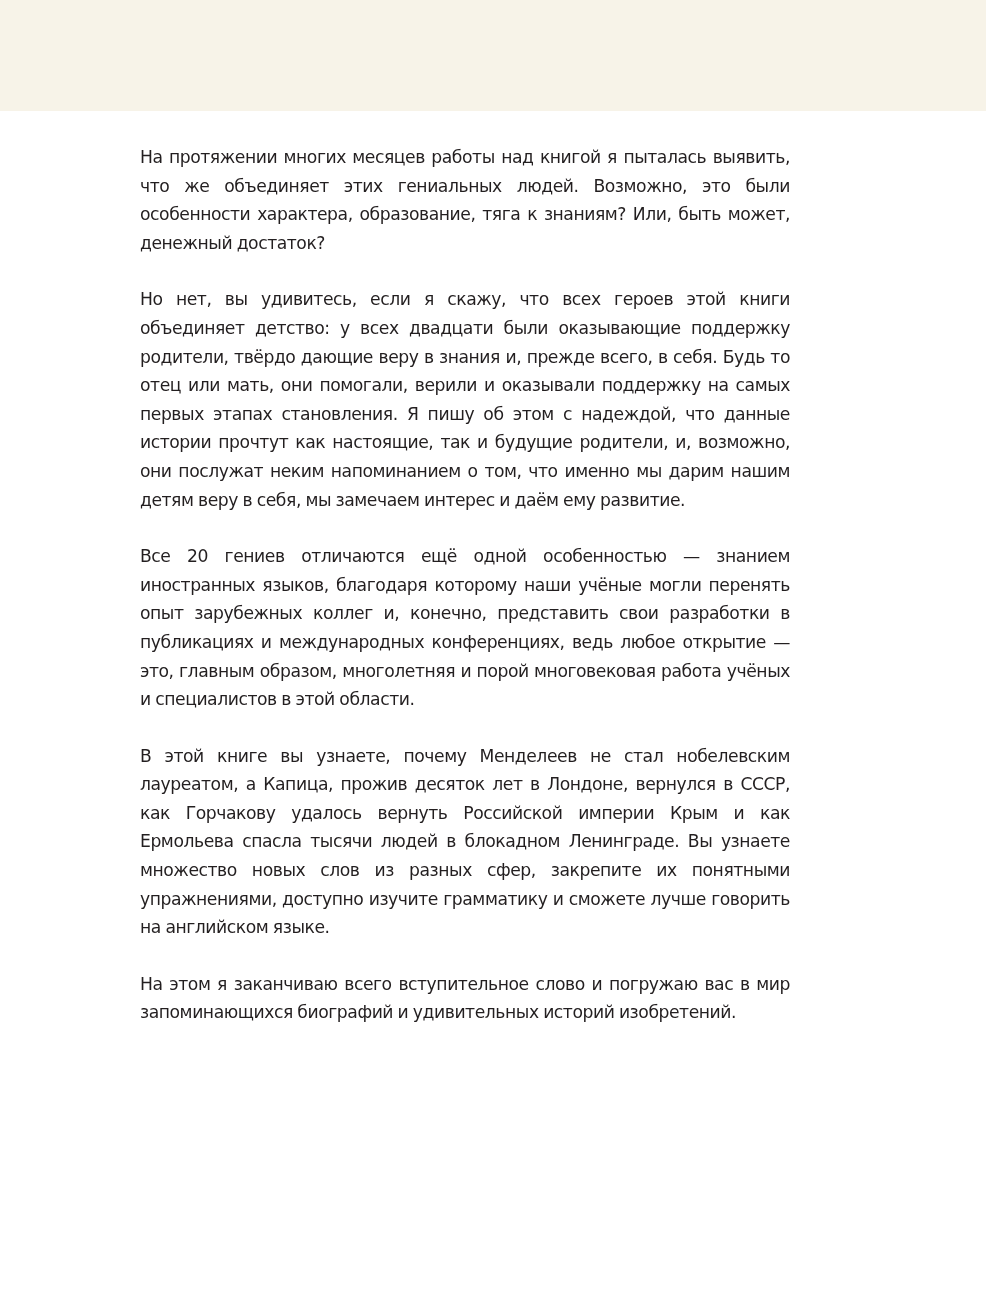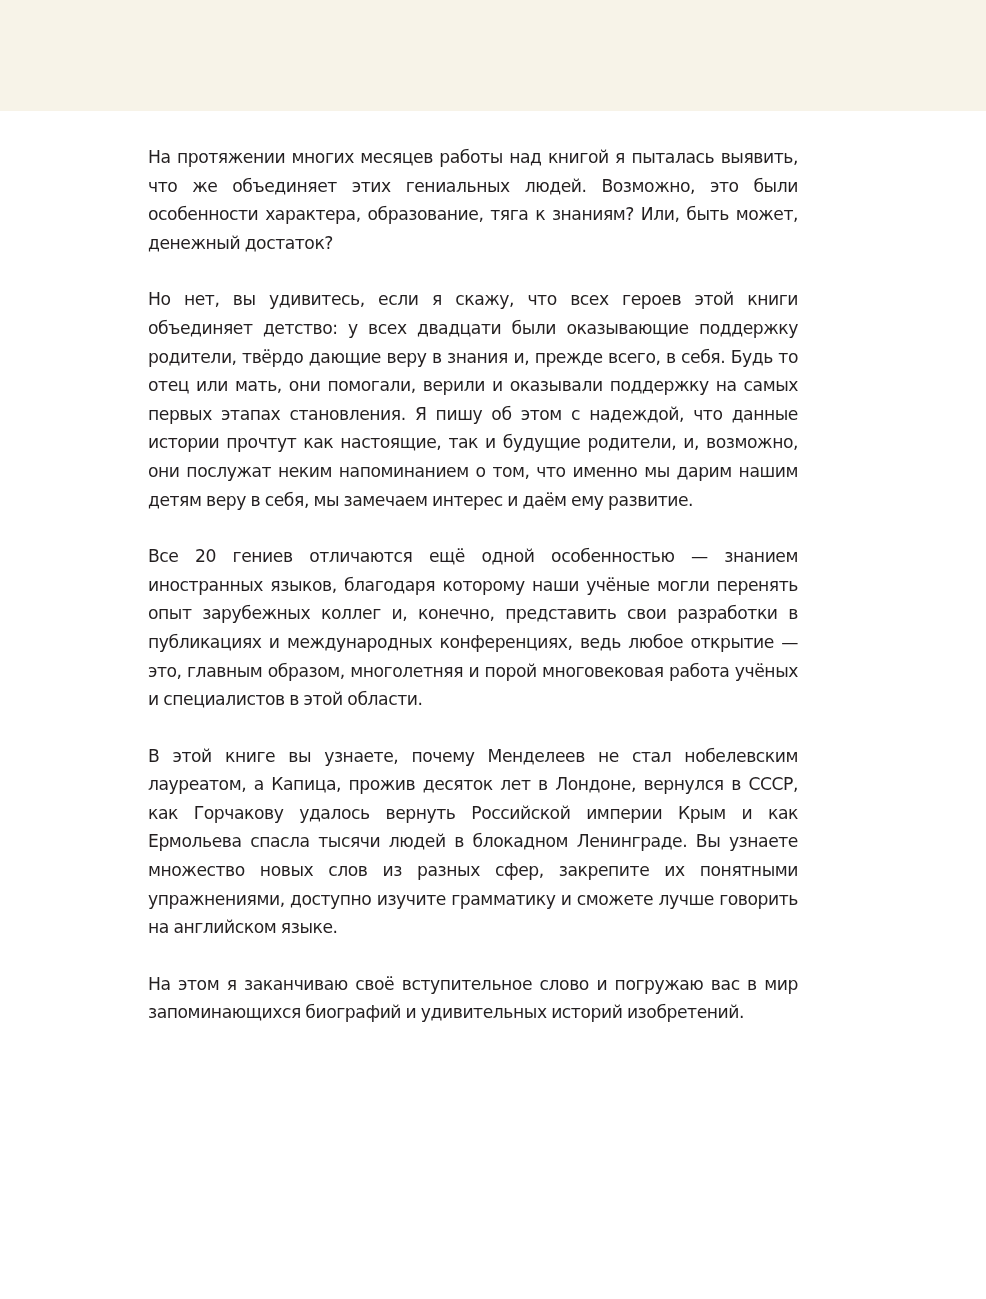--- a/index.html
+++ b/index.html
@@ -18,21 +18,21 @@
     .header-band {
       position: absolute;
       left: 0;
       top: 0;
       width: 986px;
       height: 111px;
       background: #f7f3e8;
     }
     .content {
       position: absolute;
-      left: 148px;
+      left: 140px;
       top: 143px;
       width: 650px;
     }
     .paragraph {
       margin: 0 0 28px 0;
       font-size: 17.2px;
       line-height: 28.6px;
       text-align: justify;
       hyphens: auto;
       letter-spacing: -0.45px;
@@ -42,14 +42,14 @@
 </head>
 <body>
 
 <div class="header-band"></div>
 
 <main class="content" lang="ru">
   <p class="paragraph">На протяжении многих месяцев работы над книгой я пыталась выявить, что же объединяет этих гениальных людей. Возможно, это были особенности характера, образование, тяга к знаниям? Или, быть может, денежный достаток?</p>
   <p class="paragraph">Но нет, вы удивитесь, если я скажу, что всех героев этой книги объединяет детство: у всех двадцати были оказывающие поддержку родители, твёрдо дающие веру в знания и, прежде всего, в себя. Будь то отец или мать, они помогали, верили и оказывали поддержку на самых первых этапах становления. Я пишу об этом с надеждой, что данные истории прочтут как настоящие, так и будущие родители, и, возможно, они послужат неким напоминанием о том, что именно мы дарим нашим детям веру в себя, мы замечаем интерес и даём ему развитие.</p>
   <p class="paragraph">Все 20 гениев отличаются ещё одной особенностью — знанием иностранных языков, благодаря которому наши учёные могли перенять опыт зарубежных коллег и, конечно, представить свои разработки в публикациях и международных конференциях, ведь любое открытие — это, главным образом, многолетняя и порой многовековая работа учёных и специалистов в этой области.</p>
   <p class="paragraph">В этой книге вы узнаете, почему Менделеев не стал нобелевским лауреатом, а Капица, прожив десяток лет в Лондоне, вернулся в СССР, как Горчакову удалось вернуть Российской империи Крым и как Ермольева спасла тысячи людей в блокадном Ленинграде. Вы узнаете множество новых слов из разных сфер, закрепите их понятными упражнениями, доступно изучите грамматику и сможете лучше говорить на английском языке.</p>
-  <p class="paragraph">На этом я заканчиваю своё вступительное слово и погружаю вас в мир запоминающихся биографий и удивительных историй изобретений.</p>
+  <p class="paragraph">На этом я заканчиваю всего вступительное слово и погружаю вас в мир запоминающихся биографий и удивительных историй изобретений.</p>
 </main>
 
 </body></html>

